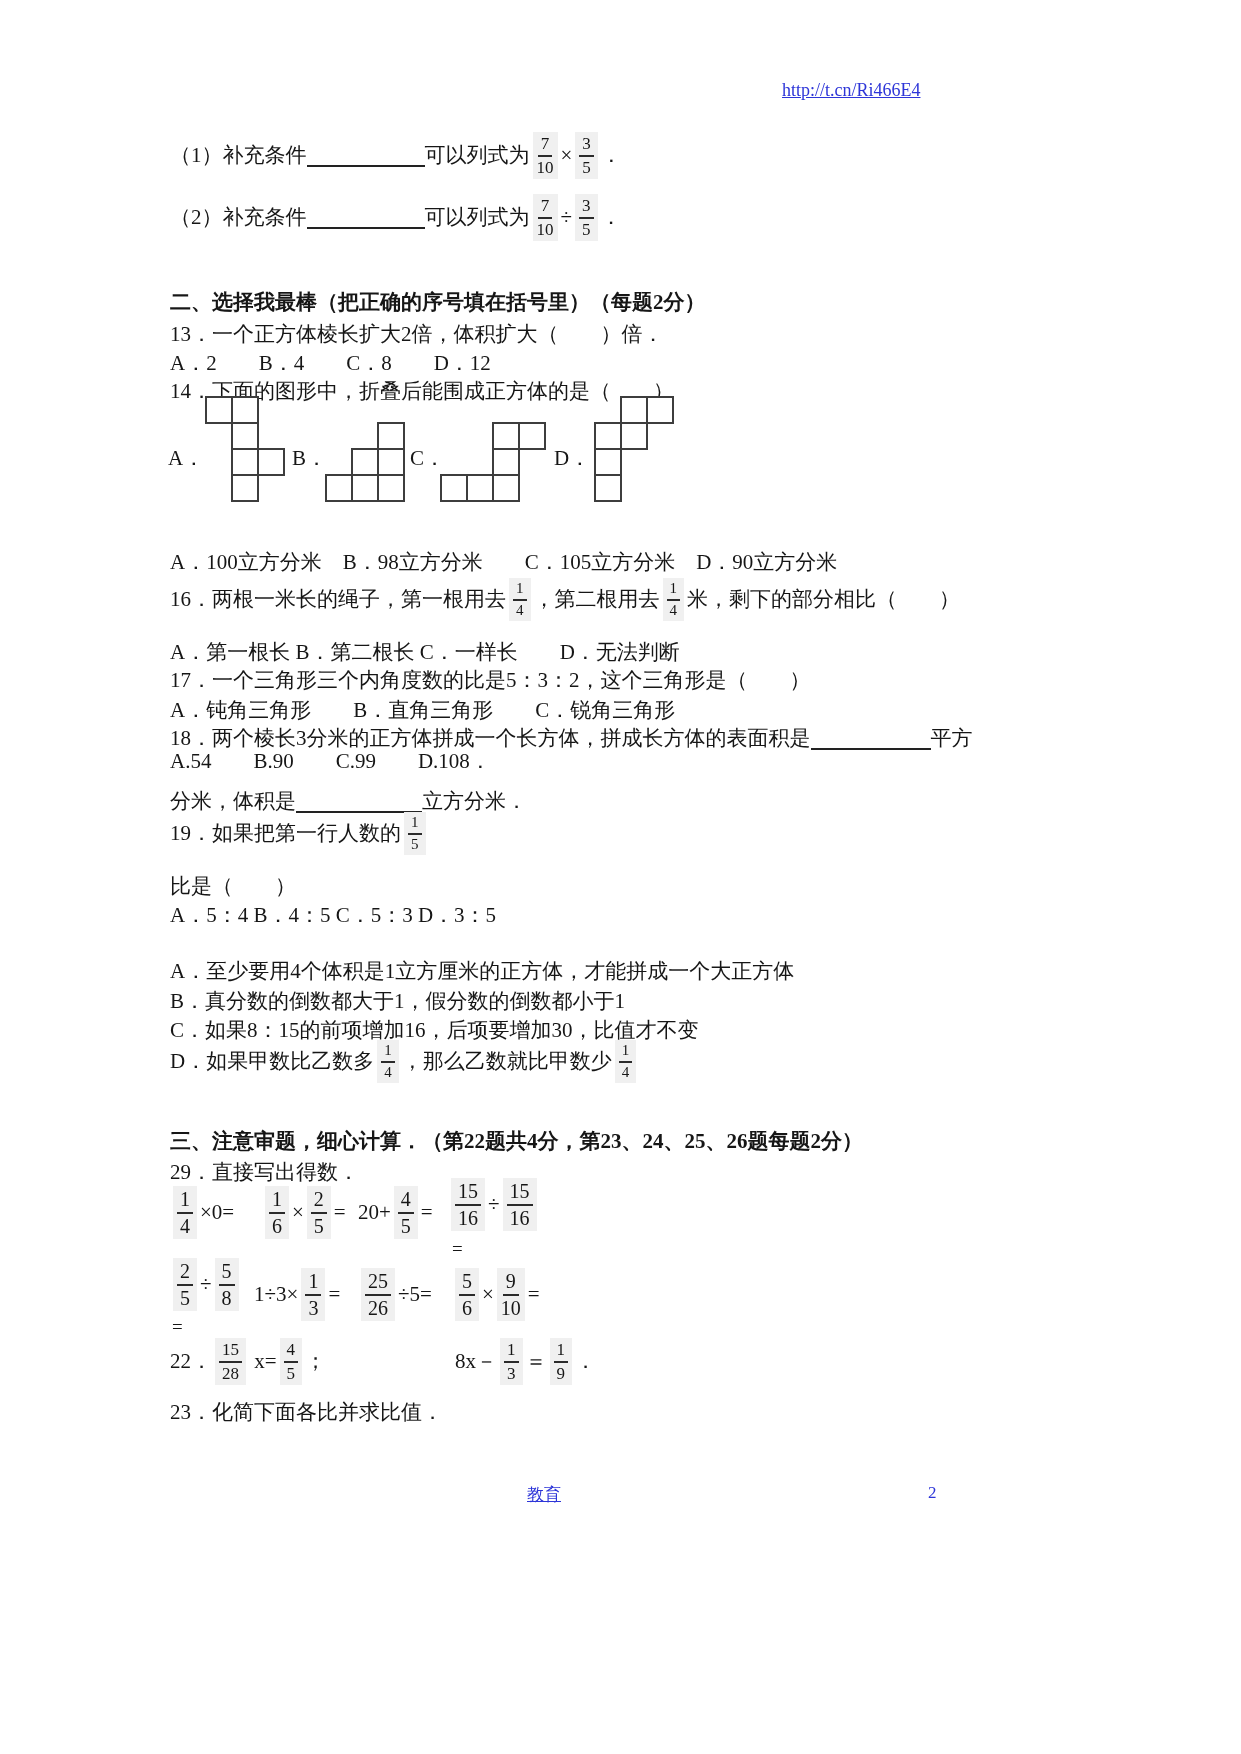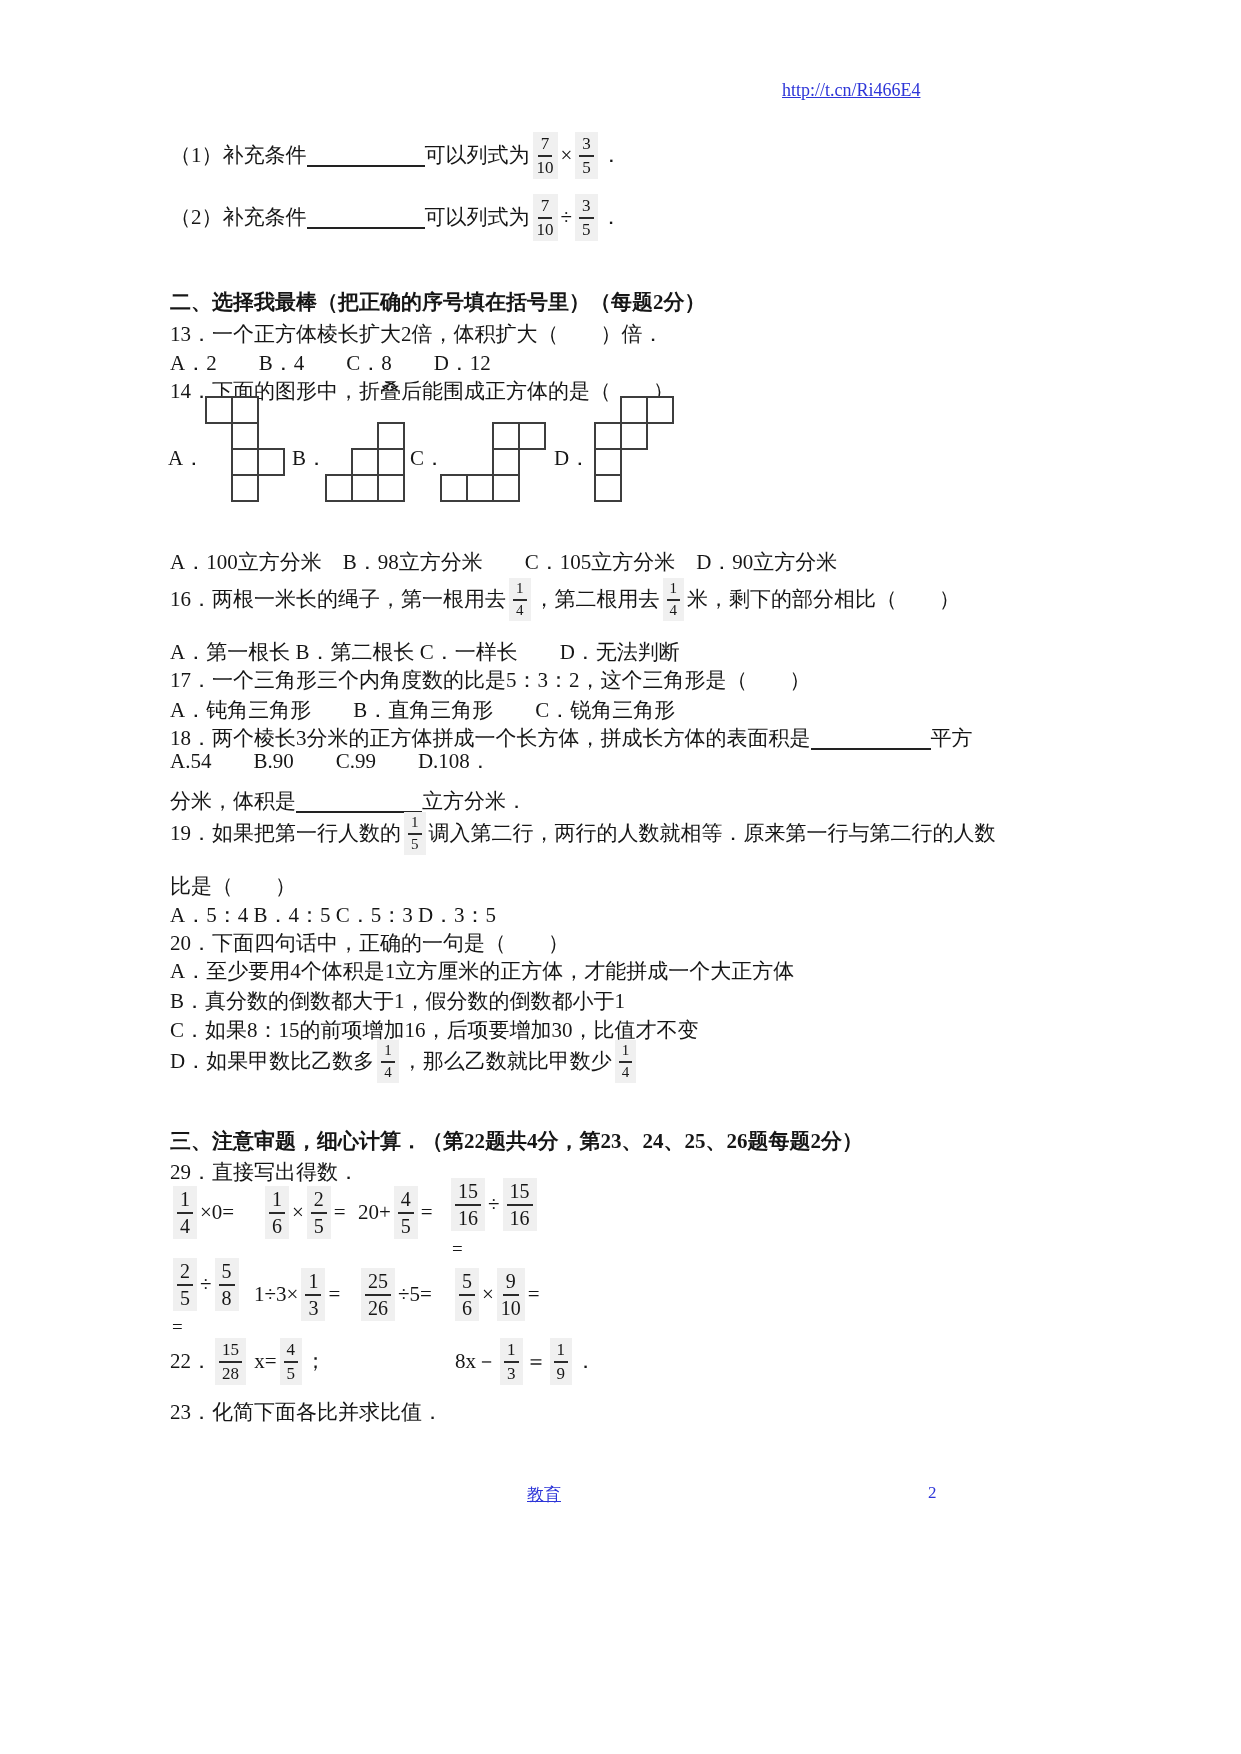--- a/index.html
+++ b/index.html
@@ -93,25 +93,24 @@
   <div class="line" style="left:170px;top:696px;">A．钝角三角形　　B．直角三角形　　C．锐角三角形</div>
 
   <div class="mline" style="left:170px;top:724px;">
     <span class="tok">18．两个棱长3分米的正方体拼成一个长方体，拼成长方体的表面积是</span><span class="blank" style="width:120px;"></span><span class="tok">平方</span>
   </div>
   <div class="mline" style="left:170px;top:755px;margin-top:32px;">
     <span class="tok">分米，体积是</span><span class="blank" style="width:126px;"></span><span class="tok">立方分米．</span>
   </div>
   <div class="line" style="left:170px;top:747px;">A.54　　B.90　　C.99　　D.108．</div>
 
-  <div class="mline fs-sm" style="left:170px;top:812px;"><span class="tok">19．如果把第一行人数的</span><span class="frac"><span class="num">1</span><span class="den">5</span></span><span class="tok">调入第二行，两行的人数就相等．原来第一行与第二行的人数</span></div>
+  <div class="mline fs-sm" style="left:170px;top:812px;"><span class="tok">19．如果把第一行人数的</span><span class="frac"><span class="num">1</span><span class="den">5</span></span></div>
   <div class="line" style="left:170px;top:872px;">比是（　　）</div>
   <div class="line" style="left:170px;top:901px;">A．5：4 B．4：5 C．5：3 D．3：5</div>
 
-  <div class="line" style="left:170px;top:929px;">20．下面四句话中，正确的一句是（　　）</div>
   <div class="line" style="left:170px;top:957px;">A．至少要用4个体积是1立方厘米的正方体，才能拼成一个大正方体</div>
   <div class="line" style="left:170px;top:987px;">B．真分数的倒数都大于1，假分数的倒数都小于1</div>
   <div class="line" style="left:170px;top:1016px;">C．如果8：15的前项增加16，后项要增加30，比值才不变</div>
   <div class="mline fs-sm" style="left:170px;top:1040px;"><span class="tok">D．如果甲数比乙数多</span><span class="frac"><span class="num">1</span><span class="den">4</span></span><span class="tok">，那么乙数就比甲数少</span><span class="frac"><span class="num">1</span><span class="den">4</span></span></div>
 
   <div class="line bold" style="left:170px;top:1127px;">三、注意审题，细心计算．（第22题共4分，第23、24、25、26题每题2分）</div>
   <div class="line" style="left:170px;top:1158px;">29．直接写出得数．</div>
 
   <div class="mline fs-lg" style="left:170px;top:1186px;"><span class="frac"><span class="num">1</span><span class="den">4</span></span><span class="tok">×0=</span></div>
   <div class="mline fs-lg" style="left:262px;top:1186px;"><span class="frac"><span class="num">1</span><span class="den">6</span></span><span class="tok">×</span><span class="frac"><span class="num">2</span><span class="den">5</span></span><span class="tok">=</span></div>

